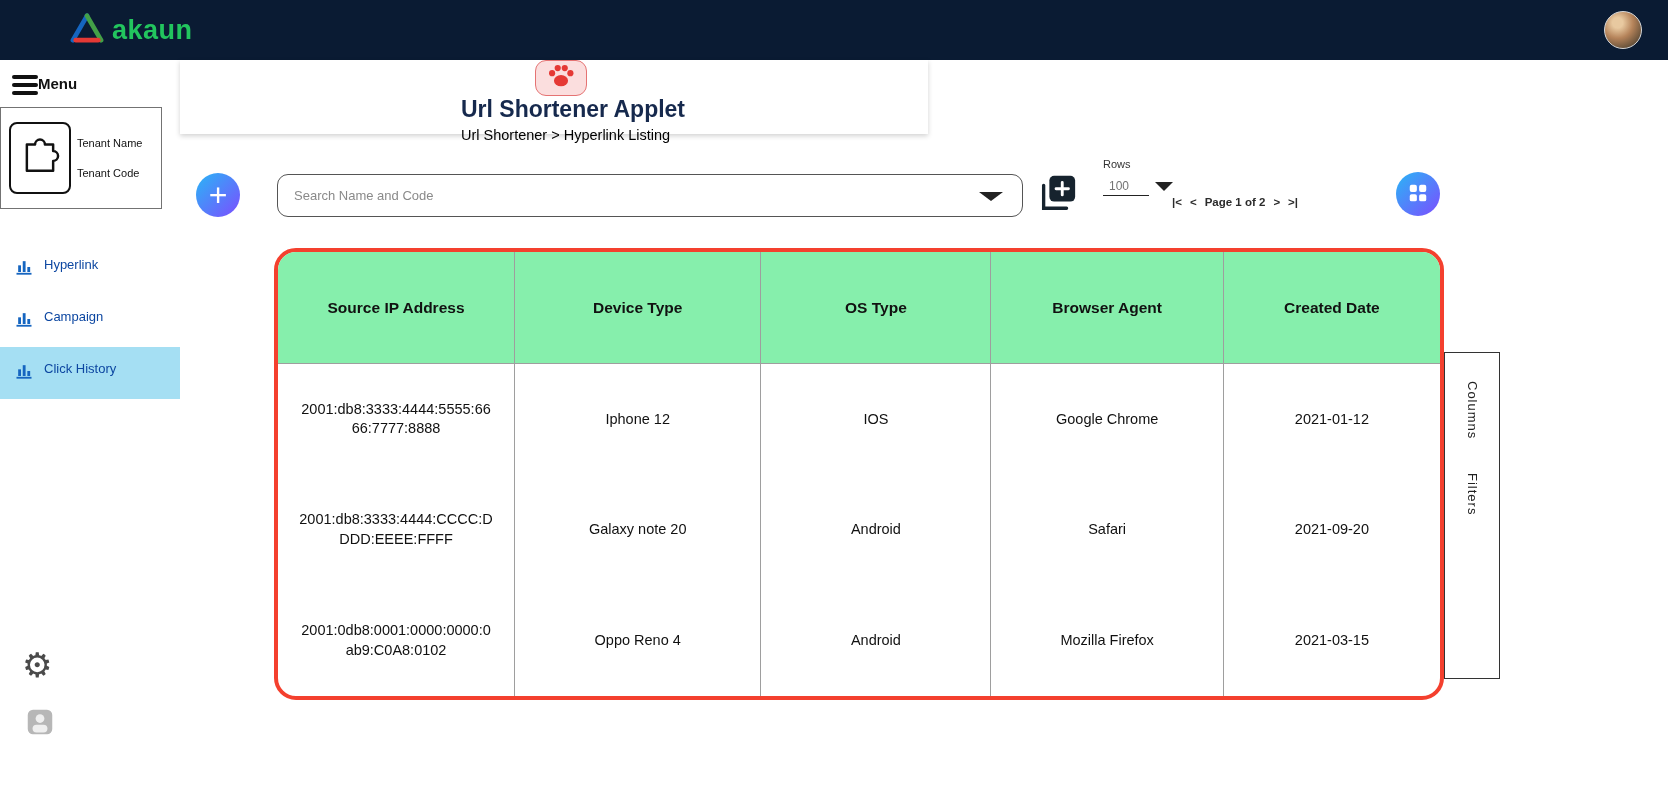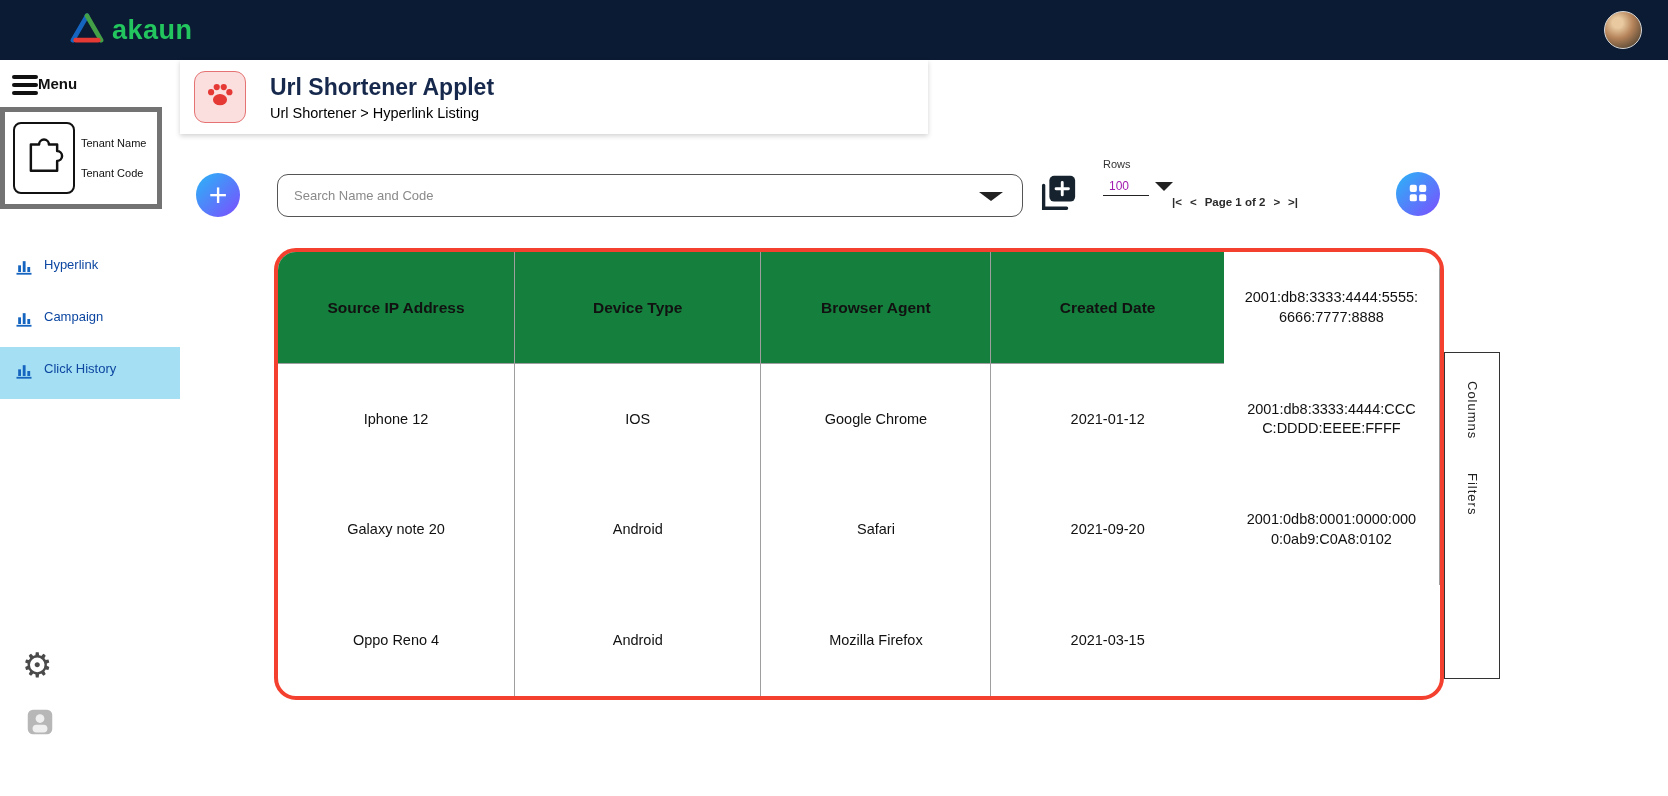--- a/index.html
+++ b/index.html
@@ -28,21 +28,21 @@
   }
 
   
   .sidebar { position: absolute; top: 60px; left: 0; width: 180px; height: 736px; background: #fff; }
   .menu-row { display: flex; gap: 0; padding: 15px 12px 12px 12px; }
   .hamburger { display: flex; flex-direction: column; gap: 4px; cursor: pointer; }
   .hamburger span { display:block; width: 26px; height: 4px; background: #111; border-radius: 2px; }
   .menu-label { font-size: 15px; font-weight: bold; color: #111; }
 
   .tenant-box {
-    width: 162px; height: 102px; border: 5px solid #737373; background:#fff;
+    width: 162px; height: 102px; border: 1px solid #737373; background:#fff;
     display: flex; align-items: center; padding: 8px;
   }
   .puzzle-frame {
     width: 62px; height: 72px; border: 2.5px solid #111; border-radius: 8px;
     display: flex; align-items: center; justify-content: center; background:#fff;
   }
   .tenant-labels { display: flex; flex-direction: column; gap: 18px; margin-left: 6px; }
   .tenant-labels span { font-size: 11px; color: #111; }
 
   .nav { margin-top: 34px; display: flex; flex-direction: column; }
@@ -56,21 +56,21 @@
     position: absolute; left: 22px; top: 588px;
     font-family: "DejaVu Sans", sans-serif;
     font-size: 34px; color: #4a4a4a; cursor: pointer; line-height: 1;
   }
   .person-btn { position: absolute; left: 26px; top: 648px; cursor: pointer; }
 
   
   .header-card {
     position: absolute; left: 180px; top: 60px; width: 748px; height: 74px;
     background: #fff; box-shadow: 0 2px 5px rgba(0,0,0,0.18);
-    display: flex; align-items: center; padding-left: 14px; z-index: 2;
+    display: flex; align-items: center; padding-left: 14px; z-index: 2; flex-direction: column;
   }
   .applet-icon {
     width: 52px; height: 52px; border-radius: 11px;
     background: #fbdede; border: 1.5px solid #e57373;
     display: flex; align-items: center; justify-content: center;
   }
   .header-text { margin-left: 24px; }
   .page-title { font-size: 23px; font-weight: bold; color: #16294d; }
   .breadcrumb { font-size: 14.5px; color: #000000; margin-top: 4px; cursor: pointer; }
 
@@ -92,21 +92,21 @@
   }
   .search-box input::placeholder { color: #8a8a8a; }
   .search-caret { cursor: pointer; display: flex; }
 
   .copy-btn { position: absolute; left: 1036px; top: 172px; cursor: pointer; background: none; border: none; padding: 0; }
 
   .rows-control { position: absolute; left: 1103px; top: 158px; }
   .rows-label { font-size: 11px; color: #333; }
   .rows-value-row { display: flex; align-items: flex-end; gap: 5px; margin-top: 8px; cursor: pointer; }
   .rows-value {
-    font-size: 12px; color: #a21caf; border-bottom: 1.5px solid #222;
+    font-size: 12px; color: #737373; border-bottom: 1.5px solid #222;
     padding: 0 14px 2px 6px; min-width: 46px;
   }
 
   .pagination {
     position: absolute; left: 1172px; top: 196px;
     display: flex; align-items: center; gap: 8px;
     font-size: 11.5px; font-weight: bold; color: #2b2b2b;
   }
   .pagination span { cursor: pointer; }
   .pagination .page-status { cursor: default; }
@@ -128,21 +128,21 @@
     display: grid; width: 100%; height: 100%;
     grid-template-columns: 20.4% 21.2% 19.8% 20% 18.6%;
     grid-template-rows: 112px 1fr 1fr 1fr;
   }
   .cell {
     display: flex; align-items: center; justify-content: center;
     text-align: center; padding: 0 20px;
   }
   .cell.col-border { border-right: 1px solid #9e9e9e; }
   .head-cell {
-    background: #15803d; font-weight: bold; font-size: 15.5px; color: #111;
+    background: #86efac; font-weight: bold; font-size: 15.5px; color: #111;
     border-bottom: 1px solid #9e9e9e;
   }
   .body-cell { font-size: 14.5px; color: #111; word-break: break-all; line-height: 1.35; }
 
   
   .side-panel {
     position: absolute; left: 1444px; top: 352px; width: 56px; height: 327px;
     border: 1px solid #333; background: #fff;
     display: flex; flex-direction: column; align-items: center; gap: 34px; padding-top: 28px;
   }
@@ -305,20 +305,21 @@
       <rect x="17.5" y="17.5" width="9.5" height="9.5" rx="2.5" fill="#fff"></rect>
     </svg>
   </span>
 </button>
 
 <section class="table-wrap">
   <div class="grid-table">
 
     <div class="cell head-cell col-border">Source IP Address</div>
     <div class="cell head-cell col-border">Device Type</div>
+    <div class="cell head-cell col-border">OS Type</div>
     <div class="cell head-cell col-border">Browser Agent</div>
     <div class="cell head-cell">Created Date</div>
 
     <div class="cell body-cell col-border">2001:db8:3333:4444:5555:6666:7777:8888</div>
     <div class="cell body-cell col-border">Iphone 12</div>
     <div class="cell body-cell col-border">IOS</div>
     <div class="cell body-cell col-border">Google Chrome</div>
     <div class="cell body-cell">2021-01-12</div>
 
     <div class="cell body-cell col-border">2001:db8:3333:4444:CCCC:DDDD:EEEE:FFFF</div>

